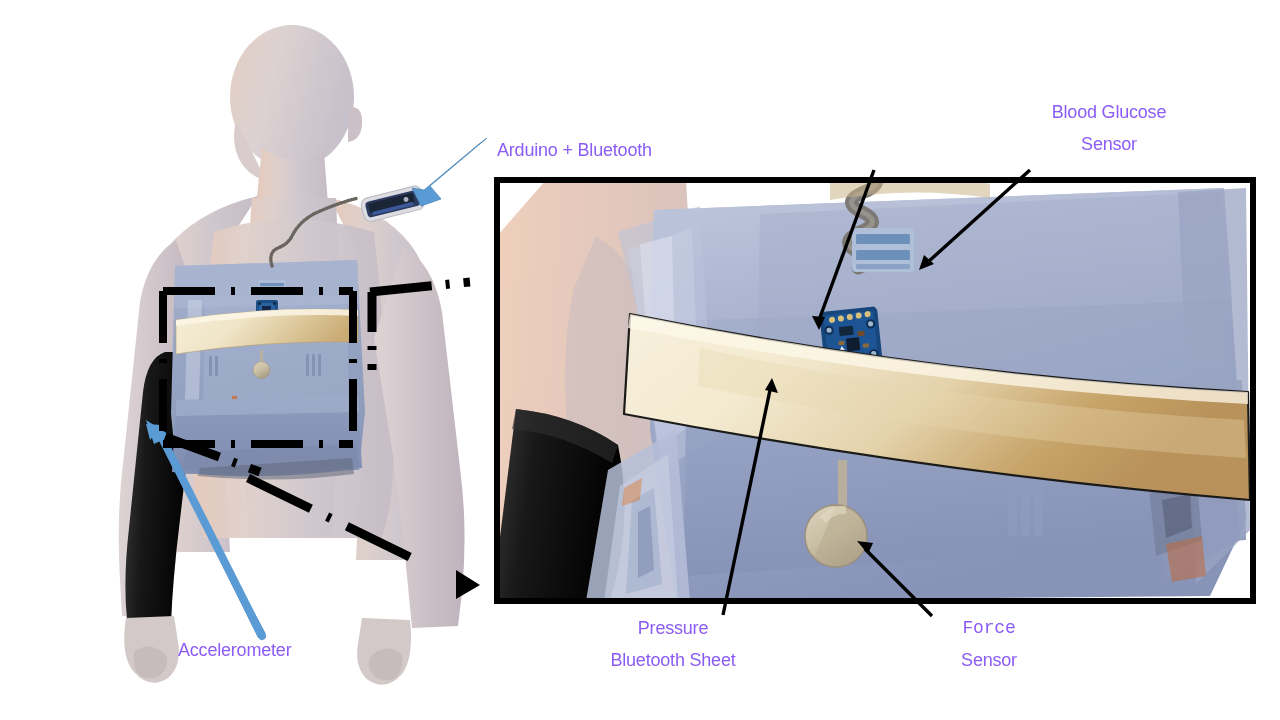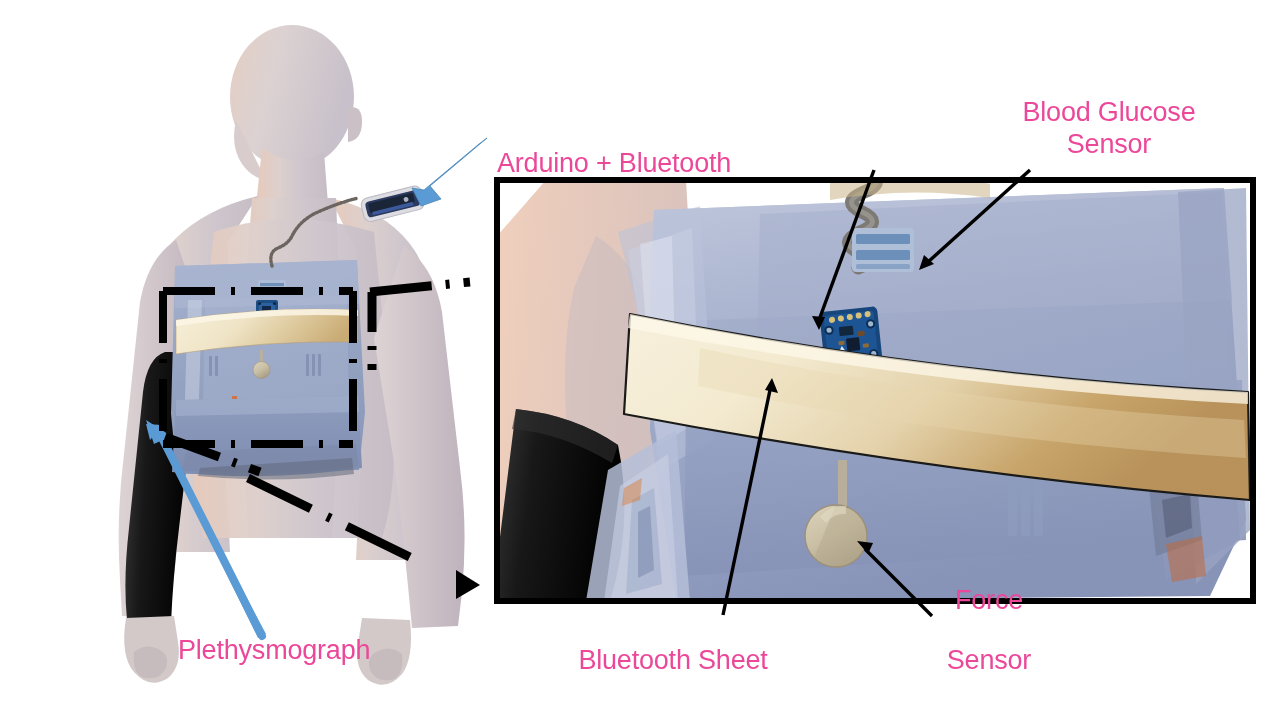--- a/index.html
+++ b/index.html
@@ -6,23 +6,23 @@
   body{
     width:1280px;height:720px;
     background:#ffffff;
     font-family:"Liberation Sans", sans-serif;
     overflow:hidden;
     position:relative;
   }
   #stage{position:absolute;left:0;top:0;width:1280px;height:720px;}
   .lbl{
     position:absolute;
-    color:#ec4899;
+    color:#8b5cf6;
     font-family:"Liberation Sans", sans-serif;
-    font-size:27px;
+    font-size:18px;
     line-height:31px;
     white-space:nowrap;
     letter-spacing:-0.2px;
   }
   .lbl.center{text-align:center;}
   svg.layer{position:absolute;left:0;top:0;width:1280px;height:720px;overflow:visible;}
   svg.layer *{vector-effect:none;}
 </style>
 </head>
 <body>
@@ -361,26 +361,27 @@
       </g>
 
       <g stroke="#000000" stroke-width="9" fill="none" stroke-linecap="butt">
         <path d="M165 437 L260 472" stroke-dasharray="58 14 4 14"></path>
         <path d="M248 478 L420 562" stroke-dasharray="70 18 4 18"></path>
       </g>
       <path d="M456 570 L480 585 L456 599 Z" fill="#000000"></path>
     </g>
   </svg>
 
-  <div class="lbl" style="left:497px; top:148px;">Arduino + Bluetooth</div>
+  <div class="lbl" style="left:497px; top:135px;">Arduino + Bluetooth</div>
 
 
   <div class="lbl center" style="left:1013px; top:97px; width:192px;">Blood Glucose</div>
   <div class="lbl center" style="left:1013px; top:129px; width:192px;">Sensor</div>
 
+  <div class="lbl center" style="left:543px; top:613px; width:260px;">Pressure</div>
   <div class="lbl center" style="left:543px; top:645px; width:260px;">Bluetooth Sheet</div>
 
-  <div class="lbl center" style="left:925px; top:585px; width:128px;">Force</div>
+  <div class="lbl center" style="left:925px; top:613px; width:128px;font-family:Liberation Mono, monospace;">Force</div>
   <div class="lbl center" style="left:925px; top:645px; width:128px;">Sensor</div>
 
-  <div class="lbl" style="left:178px; top:635px;">Plethysmograph</div>
+  <div class="lbl" style="left:178px; top:635px;">Accelerometer</div>
 
 </div>
 
 </body></html>

